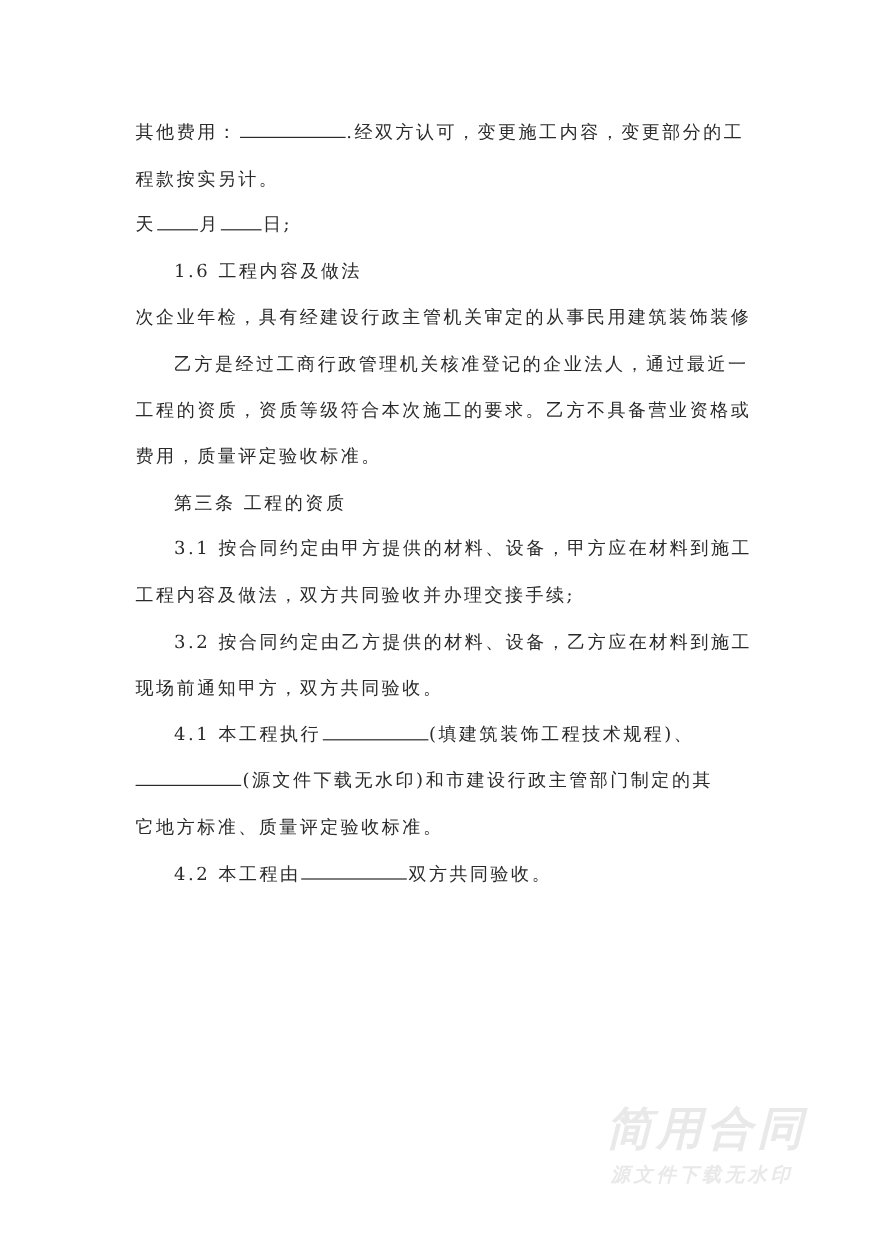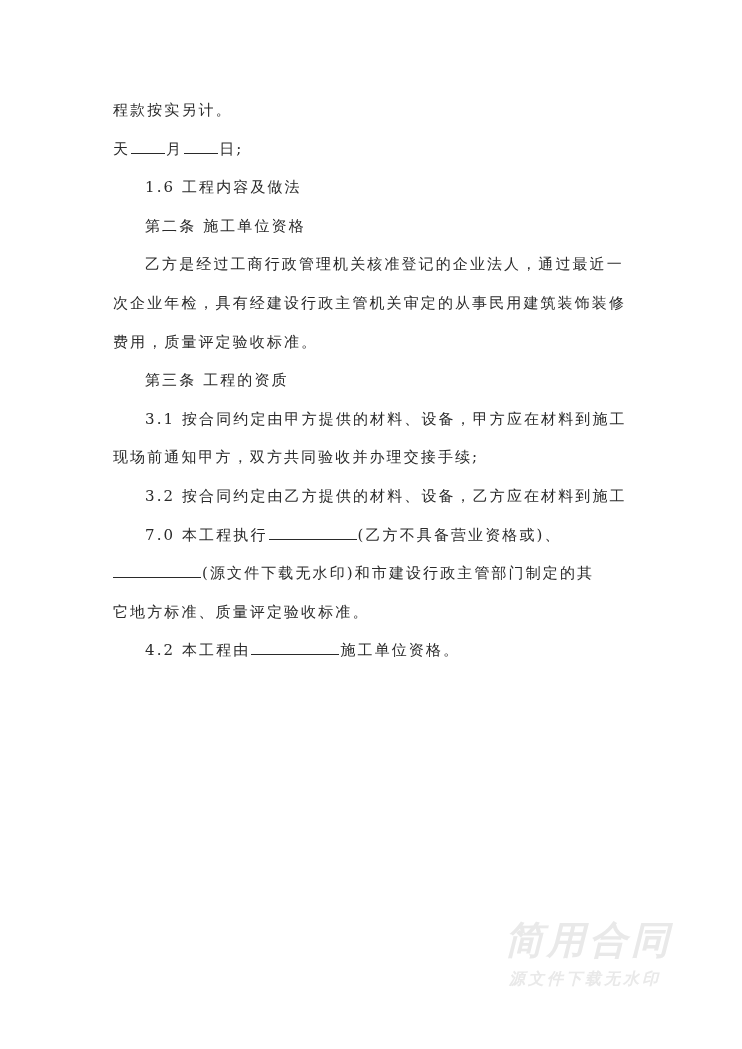--- a/index.html
+++ b/index.html
@@ -62,84 +62,90 @@
       display: block;
       margin-top: 6px;
       padding-left: 4px;
     }
   </style>
 </head>
 <body>
 
 <div class="page">
 
+  <div class="line">
+    <span>其他费用：</span><span class="blank b-long"></span><span>.经双方认可，变更施工内容，变更部分的工</span>
+  </div>
 
   <div class="line">
     <span>程款按实另计。</span>
   </div>
 
 
   <div class="line">
     <span>天</span><span class="blank b-short"></span><span>月</span><span class="blank b-short"></span><span>日;</span>
   </div>
 
   <div class="line indent">
     <span>1.6 工程内容及做法</span>
   </div>
 
-  <div class="line indent">
-    <span>第二条 施工单位资格</span>
+
+  <div class="line">
+    <span>次企业年检，具有经建设行政主管机关审定的从事民用建筑装饰装修</span>
   </div>
 
   <div class="line indent">
     <span>乙方是经过工商行政管理机关核准登记的企业法人，通过最近一</span>
   </div>
 
   <div class="line">
-    <span>次企业年检，具有经建设行政主管机关审定的从事民用建筑装饰装修</span>
+    <span>工程的资质，资质等级符合本次施工的要求。乙方不具备营业资格或</span>
   </div>
-
 
 
   <div class="line">
     <span>费用，质量评定验收标准。</span>
   </div>
 
   <div class="line indent">
     <span>第三条 工程的资质</span>
   </div>
 
   <div class="line indent">
     <span>3.1 按合同约定由甲方提供的材料、设备，甲方应在材料到施工</span>
   </div>
 
   <div class="line">
-    <span>现场前通知甲方，双方共同验收并办理交接手续;</span>
+    <span>工程内容及做法，双方共同验收并办理交接手续;</span>
   </div>
 
   <div class="line indent">
     <span>3.2 按合同约定由乙方提供的材料、设备，乙方应在材料到施工</span>
   </div>
 
+  <div class="line">
+    <span>现场前通知甲方，双方共同验收。</span>
+  </div>
 
 
   <div class="line indent">
-    <span>7.0 本工程执行</span><span class="blank b-long"></span><span>(乙方不具备营业资格或)、</span>
+    <span>4.1 本工程执行</span><span class="blank b-long"></span><span>(填建筑装饰工程技术规程)、</span>
   </div>
 
   <div class="line">
     <span class="blank b-long" style="margin-left:0"></span><span>(源文件下载无水印)和市建设行政主管部门制定的其</span>
   </div>
 
   <div class="line">
     <span>它地方标准、质量评定验收标准。</span>
   </div>
 
   <div class="line indent">
-    <span>4.2 本工程由</span><span class="blank b-long"></span><span>施工单位资格。</span>
+    <span>4.2 本工程由</span><span class="blank b-long"></span><span>双方共同验收。</span>
   </div>
 
 </div>
 
 <div class="watermark">
   <span class="wm-title">简用合同</span>
   <span class="wm-sub">源文件下载无水印</span>
 </div>
 
 </body></html>

